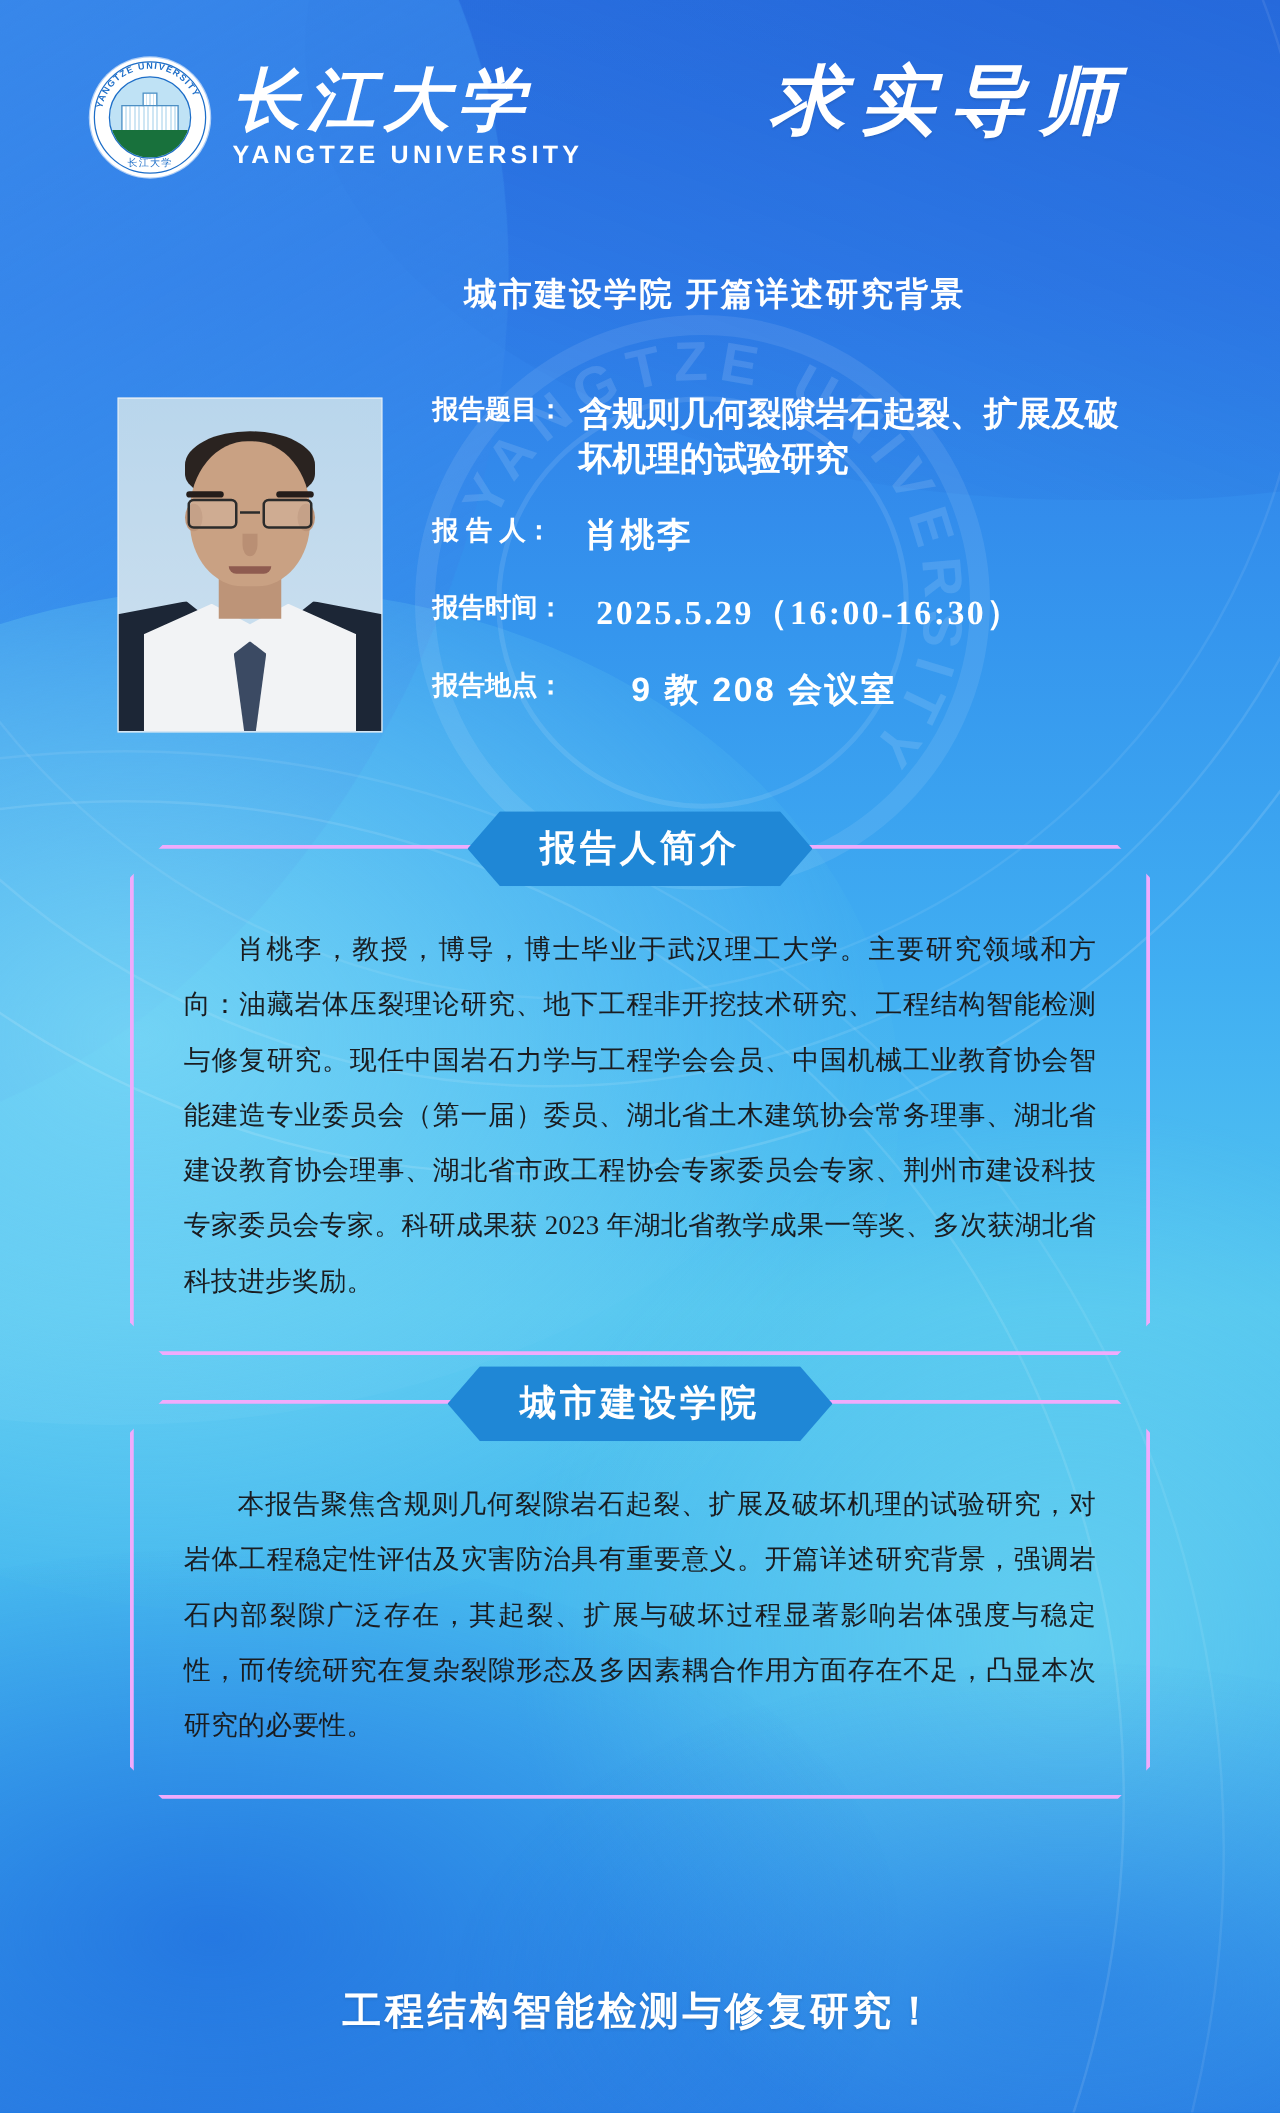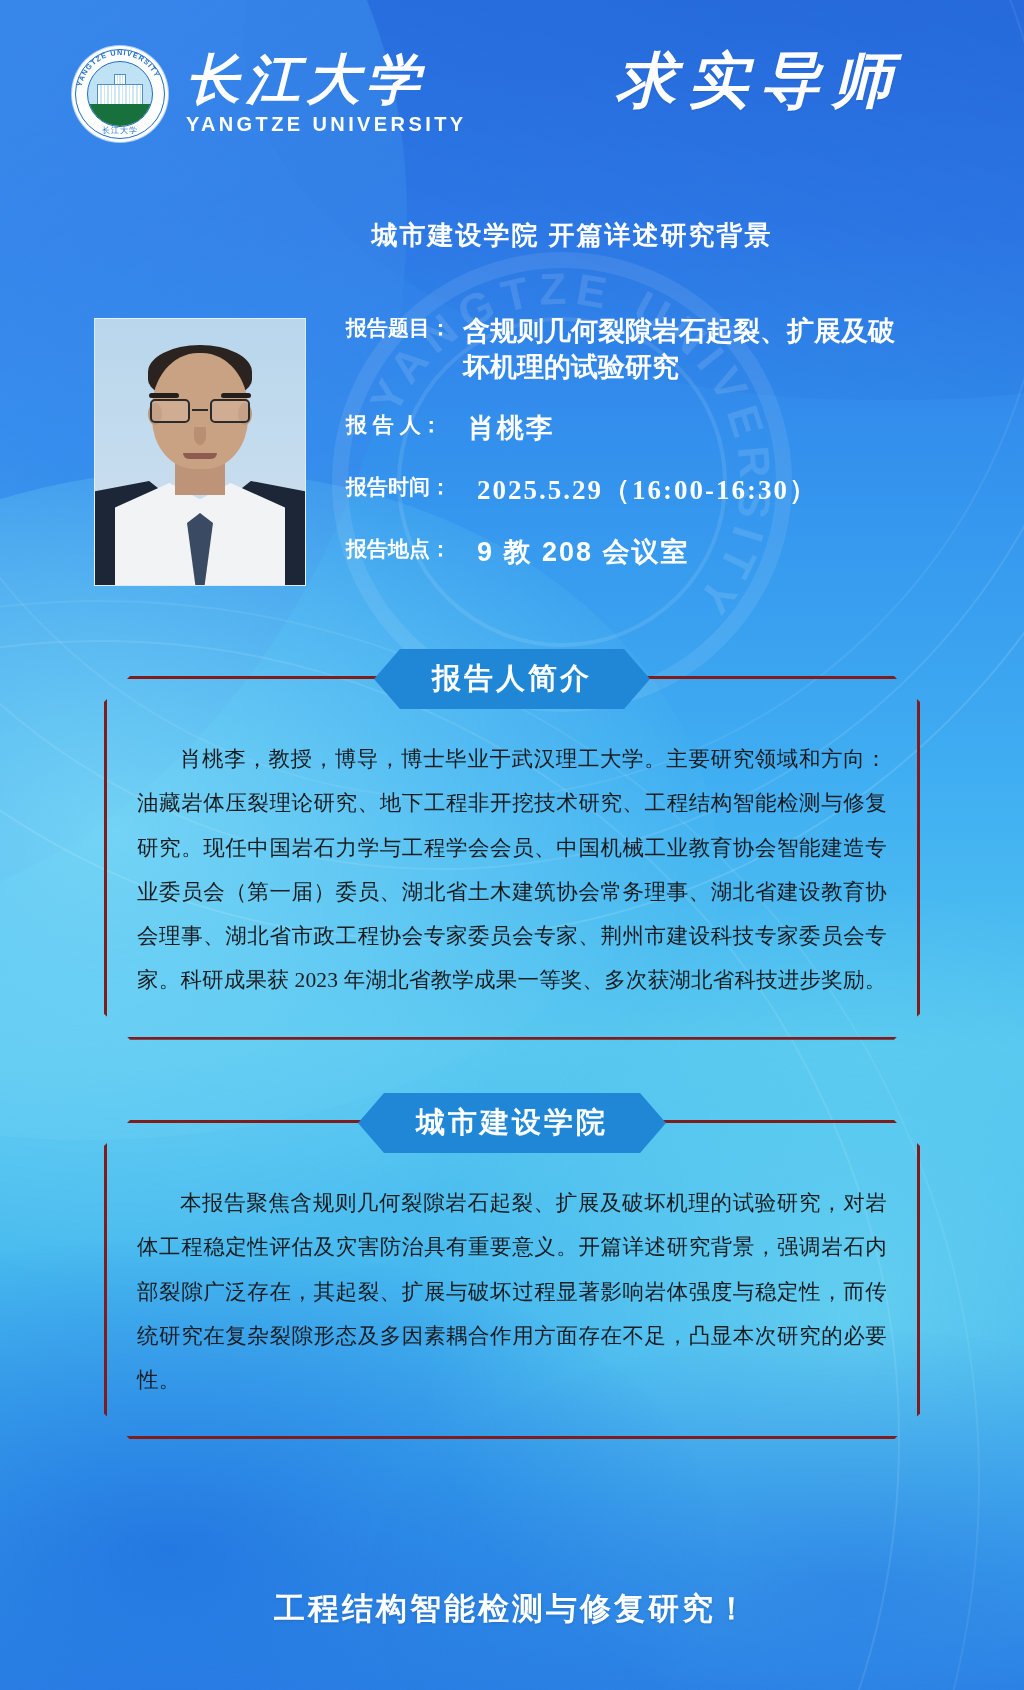--- a/index.html
+++ b/index.html
@@ -247,42 +247,42 @@
   }
 
   .info-list {
     position:absolute; left:346px; top:314px; width:600px;
     color:#ffffff;
   }
   .info-row {
     display:flex; align-items:flex-start;
     margin-bottom:26px;
   }
-  .info-row:last-child { margin-bottom:16px; }
+  .info-row:last-child { margin-bottom:16px;gap:28px; }
   .info-label {
     font-size:21px; font-weight:bold; white-space:nowrap;
     line-height:1.32; flex:0 0 auto;
   }
   .info-value {
     font-size:27px; font-weight:bold; line-height:1.32;
     margin-left:12px;
   }
   .info-value.serif { font-family:"Liberation Serif", serif; letter-spacing:.5px; }
   .info-value.gapped { margin-left:26px; letter-spacing:2px;text-align:center; }
   .row-title .info-value { max-width:450px; }
 
   
   .section { position:absolute; left:104px; width:816px; }
   .section-frame {
     position:relative;
-    border:3px solid #7f1d1d;
+    border:3px solid #f0abfc;
     clip-path:polygon(0 26px,26px 0,calc(100% - 26px) 0,100% 26px,
                       100% calc(100% - 26px),calc(100% - 26px) 100%,
                       26px 100%,0 calc(100% - 26px));
-    padding:58px 30px 34px;
+    padding:58px 40px 34px;
   }
   .banner {
     position:absolute; left:50%; top:-27px; transform:translateX(-50%);
     background:#1f87d6;
     color:#ffffff; font-size:29px; font-weight:bold; letter-spacing:3px;
     padding:10px 58px;
     clip-path:polygon(26px 0,calc(100% - 26px) 0,100% 50%,
                       calc(100% - 26px) 100%,26px 100%,0 50%);
     white-space:nowrap; z-index:3;
   }

